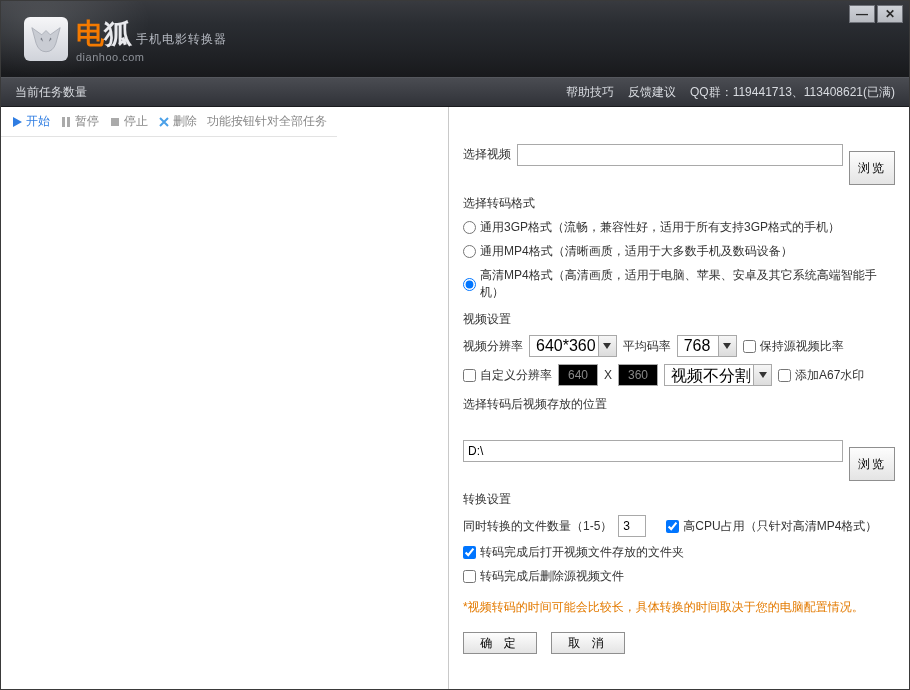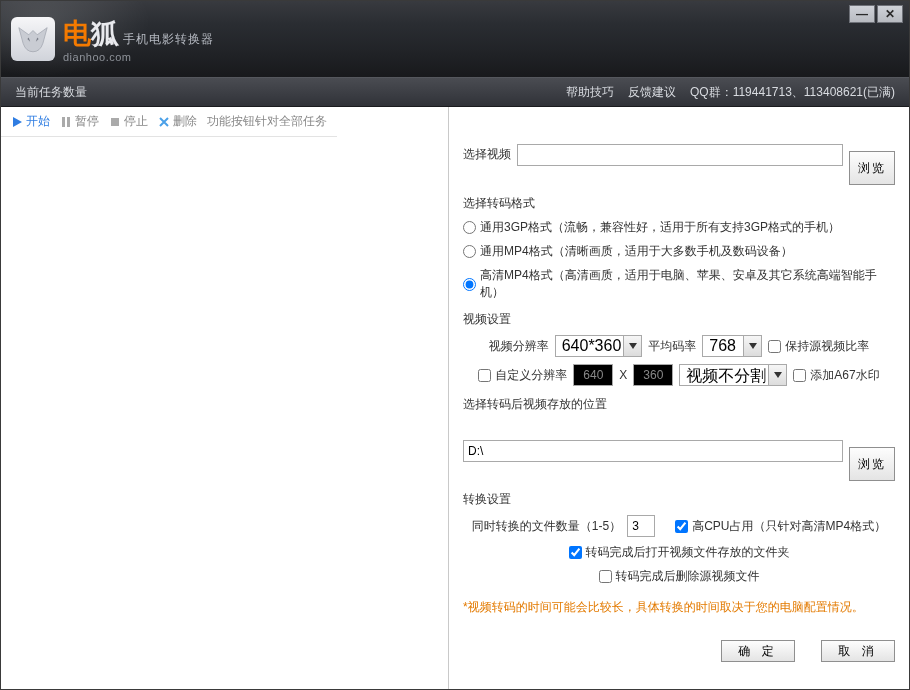--- a/index.html
+++ b/index.html
@@ -16,21 +16,21 @@
     display: flex;
     flex-direction: column;
   }
   
   .titlebar {
     height: 76px;
     background: linear-gradient(to bottom, #383a3f 0%, #2a2d32 30%, #202226 70%, #18191c 100%);
     position: relative;
     display: flex;
     align-items: center;
-    padding-left: 10px;
+    padding-left: 23px;
     color: #cfd2d6;
   }
   .titlebar .highlight {
     position: absolute;
     top: 0; left: 0;
     width: 150px; height: 76px;
     background: radial-gradient(ellipse at 40px 20px, rgba(255,255,255,0.15), rgba(255,255,255,0) 70%);
     pointer-events: none;
   }
   .logo-box {
@@ -113,21 +113,21 @@
   .tbtn.active svg path, .tbtn.active svg polygon { fill:#2f7de2; }
   .task-area { flex:1; }
 
   .right-pane {
     flex:1;
     padding: 10px 14px 10px 14px;
     overflow:auto;
   }
   .section { margin-bottom: 10px; }
   .section-title { color:#333; margin-bottom:4px; }
-  .indent { margin-left: 18px; justify-content: center; }
+  .indent { margin-left: 18px; }
   .row { display:flex; align-items:center; gap:6px; margin:7px 0; flex-wrap:wrap; }
 
   input[type=text].field {
     height:22px;
     border:1px solid #a9a9a9;
     padding:1px 4px;
     font-family:inherit;
     font-size:12px;
     background:#fff;
   }
@@ -139,21 +139,21 @@
     background:linear-gradient(to bottom,#fdfdfd,#e4e4e4);
     font-family:inherit;
     font-size:12px;
     cursor:pointer;
     display:inline-flex;
     align-items:center;
     justify-content:center;
     letter-spacing:4px;
   }
   .btn.small { letter-spacing:2px; padding:16px 8px;margin-top:27px; }
-  .btn-row { display:flex; justify-content:flex-end; gap:26px; margin-top:24px; }
+  .btn-row { display:flex; justify-content:flex-start; gap:14px; margin-top:16px; }
 
   label.radio, label.check {
     display:inline-flex; align-items:center; gap:4px;
     color:#333;
   }
   label.radio input, label.check input { margin:0; }
 
   .combo-wrap { position:relative; display:inline-flex; }
   .combo {
     height:22px;

